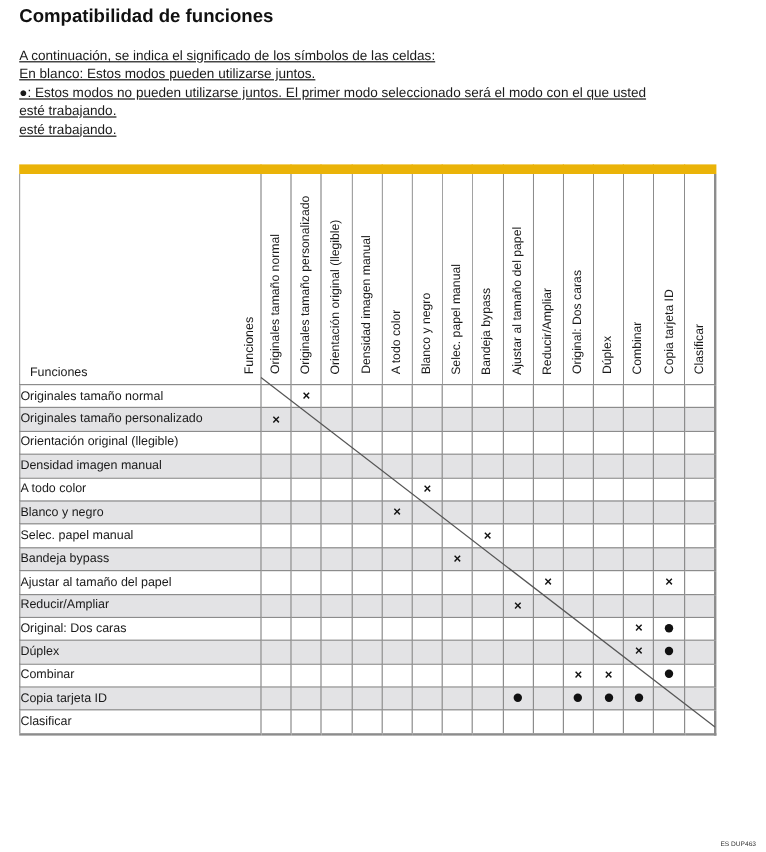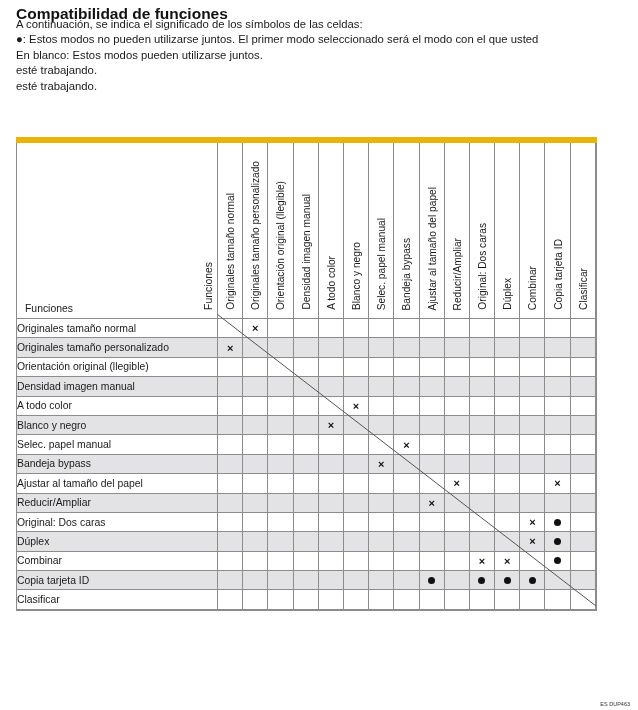--- a/index.html
+++ b/index.html
@@ -5,28 +5,28 @@
   html, body { margin: 0; padding: 0; background: #ffffff; }
   body {
     width: 638px; height: 710px; position: relative; overflow: hidden;
     font-family: "Liberation Sans", sans-serif; color: #1a1a1a;
   }
   .title {
     position: absolute; left: 16px; top: 5px;
     font-size: 15.5px; font-weight: bold; color: #111;
   }
   .intro {
-    position: absolute; left: 16px; top: 17px; width: 610px;
-    font-size: 11.3px; line-height: 15.4px; color: #1a1a1a;
+    position: absolute; left: 16px; top: 40px; width: 610px;
+    font-size: 11.3px; line-height: 15.4px; color: #1a1a1a; text-decoration: underline;
   }
   .intro div { white-space: nowrap; }
   .tbl-wrap { position: absolute; left: 16px; top: 137px; }
   table.compat {
     border-collapse: collapse; table-layout: fixed;
-    border-top: 6px solid #eab308;
+    border-top: 8px solid #eab308;
   }
   table.compat td, table.compat th {
     border: 1px solid #8c8c8c; padding: 0; margin: 0;
   }
   th.corner {
     width: 200px; height: 175px; position: relative;
     border-left: 2px solid #3a3a3a; background: #fff; font-weight: normal;
   }
   th.corner .h-label {
     position: absolute; left: 8px; bottom: 4px; font-size: 10.4px;
@@ -65,22 +65,22 @@
     position: absolute; right: 8px; bottom: 3px; font-size: 5.5px; color: #333;
   }
 </style>
 </head>
 <body>
 
 <div class="title">Compatibilidad de funciones</div>
 
 <div class="intro">
   <div>A continuación, se indica el significado de los símbolos de las celdas:</div>
+  <div>En blanco: Estos modos pueden utilizarse juntos.</div>
   <div>●: Estos modos no pueden utilizarse juntos. El primer modo seleccionado será el modo con el que usted</div>
-  <div>En blanco: Estos modos pueden utilizarse juntos.</div>
   <div>esté trabajando.</div>
   <div>esté trabajando.</div>
 </div>
 
 <div class="tbl-wrap">
   <table class="compat" id="compat">
     <thead>
       <tr id="head-row">
         <th class="corner">
           <span class="h-label">Funciones</span>

